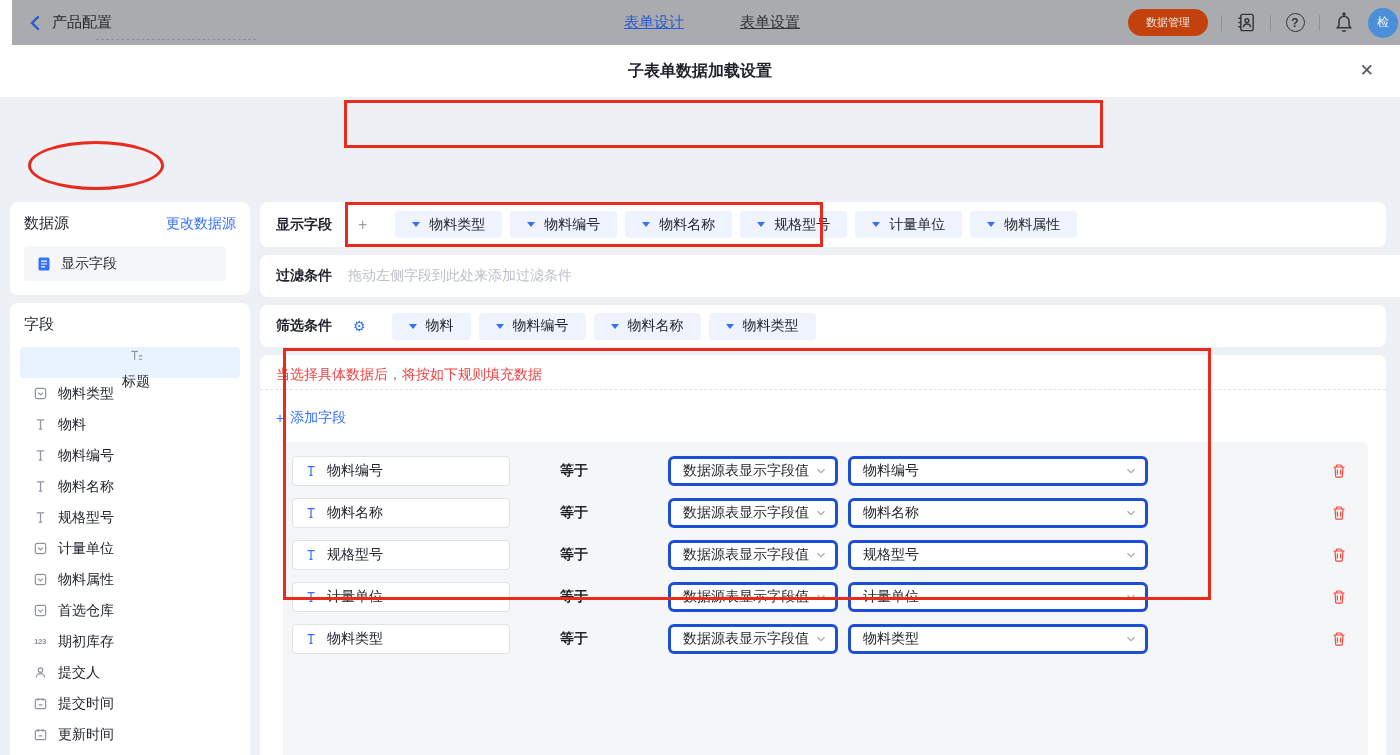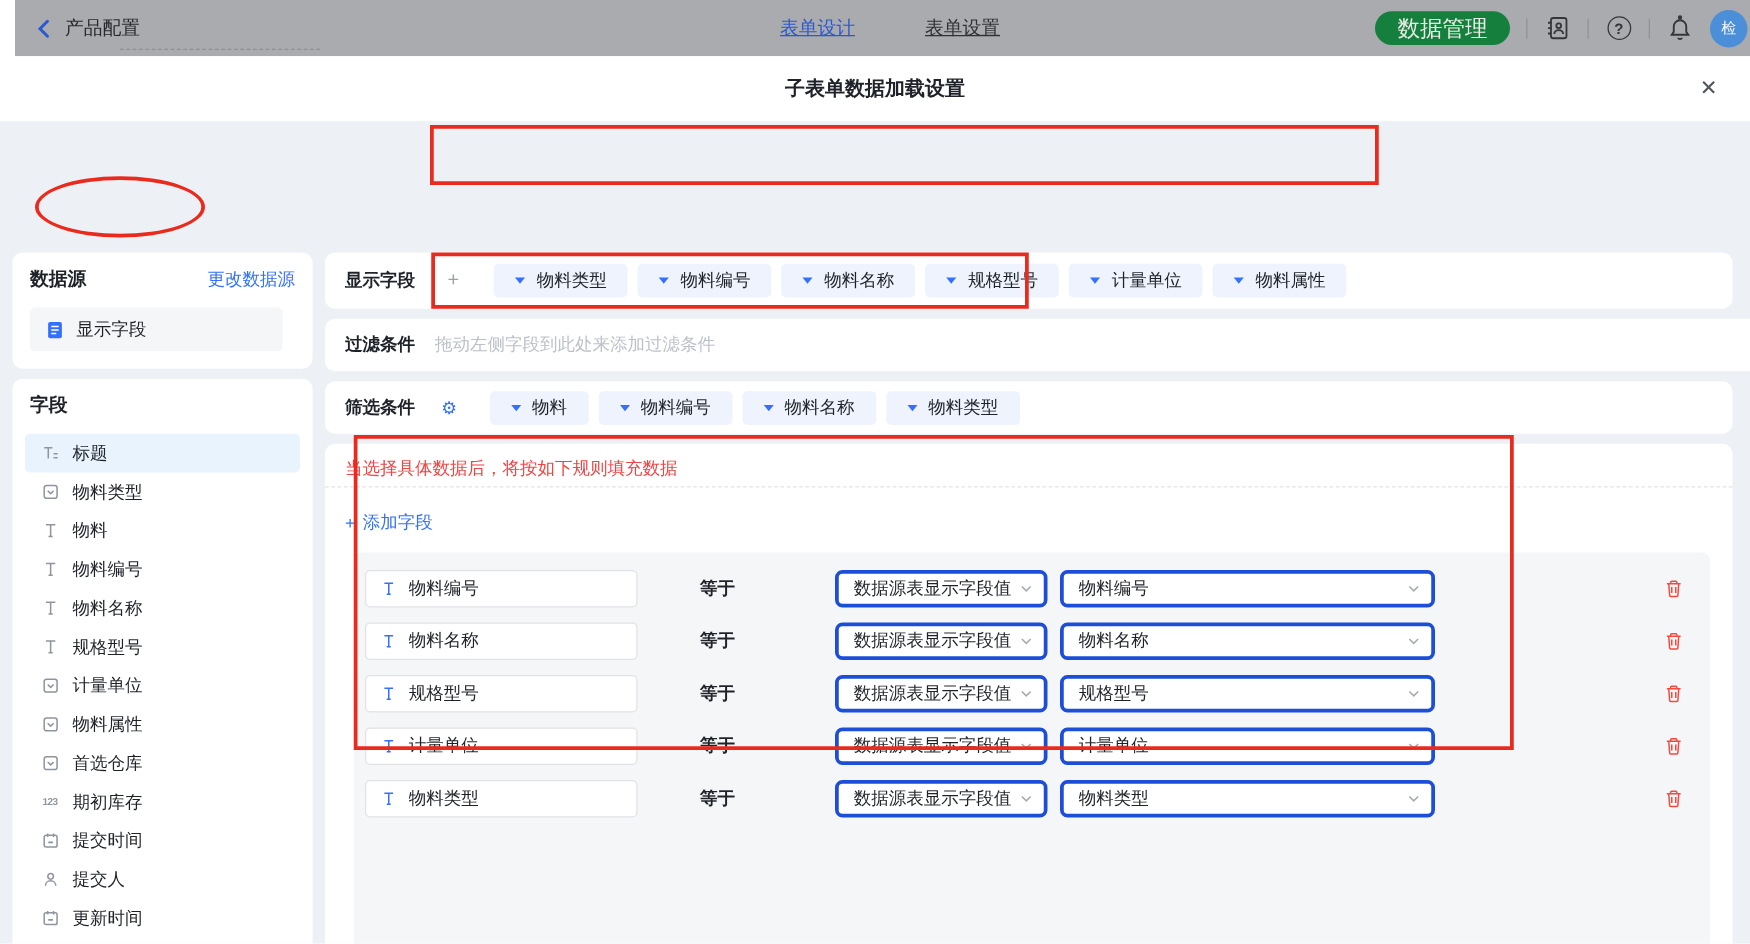--- a/index.html
+++ b/index.html
@@ -10,44 +10,44 @@
   }
   
   .topbar { position:absolute; left:0; top:0; width:1400px; height:45px; background:#a9abae;margin-left:12px; }
   .tb-left { position:absolute; left:16px; top:0; height:45px; display:flex; align-items:center; gap:10px; }
   .tb-back-title { color:#26282d; font-size:15px; cursor:pointer; }
   .tb-underline { position:absolute; left:84px; top:39px; width:160px; border-top:1px dashed #8d8f93; }
   .tb-tabs { position:absolute; left:0; top:0; width:100%; height:45px; display:flex; justify-content:center; align-items:center; gap:56px; }
   .tb-tab { font-size:15px; color:#303236; cursor:pointer;text-decoration:underline; }
   .tb-tab.active { color:#2b59cf; }
   .tb-right { position:absolute; right:14px; top:0; height:45px; display:flex; align-items:center; gap:13px; }
-  .pill-btn { height:27px; padding:0 18px; border-radius:14px; background:#15803d; color:#e9ebe7; font-size:18px; display:flex; align-items:center; cursor:pointer; }
+  .pill-btn { height:27px; padding:0 18px; border-radius:14px; background:#c2410c; color:#e9ebe7; font-size:11px; display:flex; align-items:center; cursor:pointer; }
   .tb-div { width:1px; height:16px; background:#8f9194; }
   .tb-icon { width:22px; height:22px; display:flex; align-items:center; justify-content:center; cursor:pointer; }
   .icon-help-ring { width:19px; height:19px; border:1.6px solid #34363a; border-radius:50%; display:flex; align-items:center; justify-content:center; font-size:12px; color:#34363a; font-weight:bold; }
   .avatar { width:30px; height:30px; border-radius:50%; background:#4a8fd8; color:#f2f4f6; font-size:12px; display:flex; align-items:center; justify-content:center; cursor:pointer; }
   
   .mtitlebar { position:absolute; left:0; top:45px; width:1400px; height:52px; background:#fff; }
   .mtitle { position:absolute; left:0; top:0; width:100%; height:52px; display:flex; align-items:center; justify-content:center; font-size:16px; font-weight:600; color:#1f2329; }
   .mclose { position:absolute; right:26px; top:16px; font-size:17px; color:#51565c; cursor:pointer; line-height:20px; }
   
   .content { position:absolute; left:0; top:97px; width:1400px; height:658px; background:#edf0f5; }
   .card { position:absolute; background:#fff; border-radius:8px; }
   
   .lc1 { left:10px; top:105px; width:240px; height:93px; }
   .lc1-head { position:absolute; left:14px; right:14px; top:12px; display:flex; align-items:center; justify-content:space-between; }
-  .sec-title { font-size:15px; font-weight:bold; color:#1f2329; }
+  .sec-title { font-size:15px; font-weight:normal; color:#1f2329; }
   .link { color:#3370ff; font-size:14px; cursor:pointer; }
   .ds-item { position:absolute; left:14px; top:44px; width:202px; height:35px; background:#f5f6f7; border-radius:4px; display:flex; align-items:center; gap:9px; padding-left:12px; cursor:pointer; }
   
   .lc2 { left:10px; top:206px; width:240px; height:534px; }
   .lc2-head { position:absolute; left:14px; top:12px; }
   .flist { position:absolute; left:0; top:44px; width:100%; }
   .frow { height:31px; margin:0 10px; border-radius:4px; display:flex; align-items:center; gap:10px; padding-left:12px; cursor:pointer; color:#1f2329; }
-  .frow.sel { background:#e9f3fe; }
+  .frow.sel { background:#e9f3fe;flex-direction:column; }
   .fic { width:16px; height:16px; display:flex; align-items:center; justify-content:center; flex:none; }
   .num-ic { font-size:8px; color:#8f959e; letter-spacing:-0.5px; font-weight:bold; }
   
   .mc1 { left:260px; top:105px; width:1126px; height:45px; }
   .mc2 { left:260px; top:158px; width:1196px; height:42px; }
   .mc3 { left:260px; top:208px; width:1126px; height:42px; }
   .mc4 { left:260px; top:258px; width:1126px; height:482px; }
   .mrow { display:flex; align-items:center; height:100%; padding-left:16px;gap:16px; }
   .row-label { font-weight:600; color:#1f2329; flex:none; }
   .plus-gray { color:#9ca1a8; font-size:16px; margin:0 10px 0 10px; }
@@ -234,35 +234,35 @@
       </div>
 
       <div class="frow">
         <span class="fic num-ic">123</span>
         <span>期初库存</span>
       </div>
 
       <div class="frow">
         <span class="fic">
           <svg width="15" height="15" viewBox="0 0 16 16" fill="none" stroke="#8f959e" stroke-width="1.3">
+              <circle cx="8" cy="5.4" r="2.4"></circle>
+              <path d="M3.6 13.4c0-2.4 2-4.2 4.4-4.2s4.4 1.8 4.4 4.2"></path>
+            </svg>
+        </span>
+        <span>提交人</span>
+      </div>
+
+      <div class="frow">
+        <span class="fic">
+          <svg width="15" height="15" viewBox="0 0 16 16" fill="none" stroke="#8f959e" stroke-width="1.3">
               <rect x="2.5" y="3.5" width="11" height="10" rx="1.6"></rect>
               <path d="M5.5 2v3M10.5 2v3M6 9.5h4"></path>
             </svg>
         </span>
         <span>提交时间</span>
-      </div>
-
-      <div class="frow">
-        <span class="fic">
-          <svg width="15" height="15" viewBox="0 0 16 16" fill="none" stroke="#8f959e" stroke-width="1.3">
-              <circle cx="8" cy="5.4" r="2.4"></circle>
-              <path d="M3.6 13.4c0-2.4 2-4.2 4.4-4.2s4.4 1.8 4.4 4.2"></path>
-            </svg>
-        </span>
-        <span>提交人</span>
       </div>
 
       <div class="frow">
         <span class="fic">
           <svg width="15" height="15" viewBox="0 0 16 16" fill="none" stroke="#8f959e" stroke-width="1.3">
               <rect x="2.5" y="3.5" width="11" height="10" rx="1.6"></rect>
               <path d="M5.5 2v3M10.5 2v3M6 9.5h4"></path>
             </svg>
         </span>
         <span>更新时间</span>

